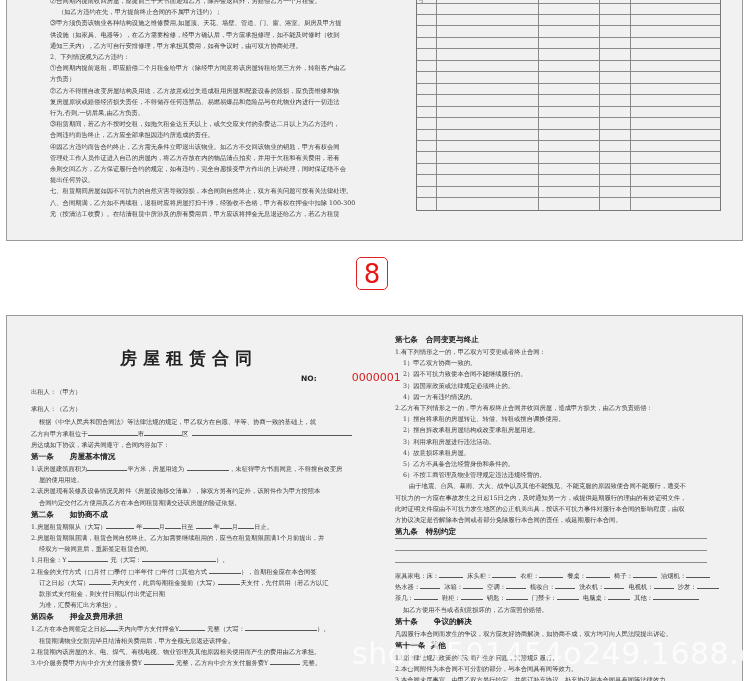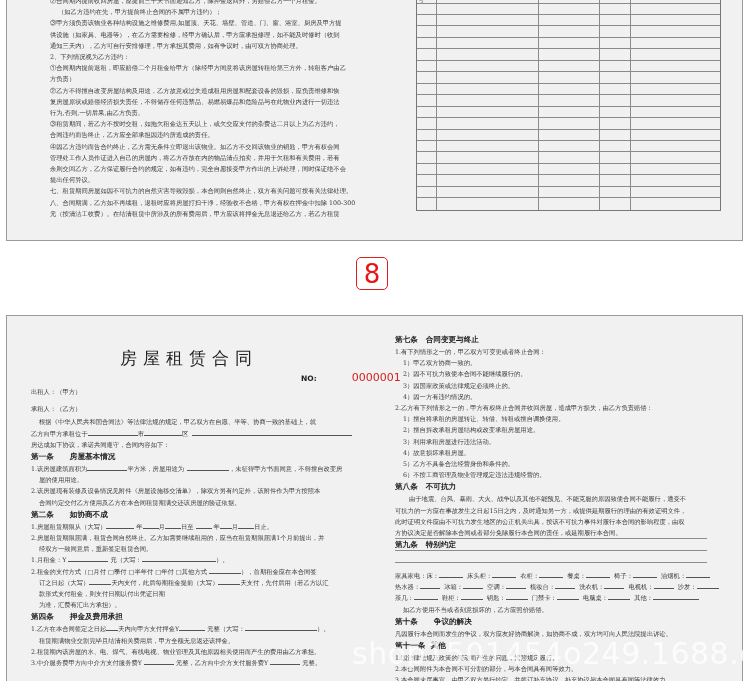--- a/index.html
+++ b/index.html
@@ -7,21 +7,21 @@
   .sheet{position:absolute;background:#f1f1f1;border:1px solid #9a9a9a;box-sizing:border-box;}
   #sheet-top{left:6px;top:-2px;width:737px;height:243px;border-top:none;}
   #sheet-bottom{left:6px;top:315px;width:737px;height:380px;}
   .col{position:absolute;font-size:6.3px;line-height:11.2px;color:#3a3a3a;white-space:nowrap;}
   .col .ln{display:block;}
   .col .ind{padding-left:8px;}
   .col .ind2{padding-left:14px;}
   .sec{font-size:7.6px;font-weight:bold;color:#222;line-height:13px;}
   .sec .gap{display:inline-block;width:16px;}
   .badge{position:absolute;left:356px;top:257px;width:32px;height:33px;border:1.3px solid #e02020;border-radius:5px;color:#e81515;font-family:"DejaVu Sans",sans-serif;font-size:26px;line-height:33px;text-align:center;box-sizing:border-box;background:#fff;}
-  .title{position:absolute;left:120px;top:347px;font-family:"DejaVu Sans",sans-serif;font-size:17px;letter-spacing:6px;color:#222;font-weight:normal;}
+  .title{position:absolute;left:120px;top:347px;font-family:"DejaVu Sans",sans-serif;font-size:17px;letter-spacing:6px;color:#222;font-weight:bold;}
   .contract-no{position:absolute;left:277px;top:366px;font-family:"DejaVu Sans",sans-serif;}
   .contract-no .lbl{font-size:7.5px;color:#222;font-weight:bold;padding-left:24px;}
   .contract-no .val{font-size:11px;color:#d81e1e;margin-left:35px;}
   .blank{display:inline-block;border-bottom:1px solid #555;height:7px;vertical-align:baseline;}
   .grid{position:absolute;left:416px;top:-2px;width:305px;height:213px;border:1px solid #777;border-top:none;box-sizing:border-box;}
   .grid .hl{position:absolute;left:0;right:0;height:0;border-top:1.3px solid #8a8a8a;}
   .grid .vl{position:absolute;top:0;bottom:0;width:0;border-left:1.2px solid #8a8a8a;}
   .rule{position:absolute;height:0;border-top:1px solid #8c8c8c;}
   .wm{position:absolute;left:352px;top:636px;font-family:"DejaVu Sans",sans-serif;font-size:30px;color:rgba(255,255,255,0.78);letter-spacing:0.5px;white-space:nowrap;}
   .stub{position:absolute;left:418px;top:-4px;font-size:6px;color:#444;}
@@ -129,21 +129,20 @@
   <span class="ln ind">3）因国家政策或法律规定必须终止的。</span>
   <span class="ln ind">4）因一方有违约情况的。</span>
   <span class="ln">2.乙方有下列情形之一的，甲方有权终止合同并收回房屋，造成甲方损失，由乙方负责赔偿：</span>
   <span class="ln ind">1）擅自将承租的房屋转让、转借、转租或擅自调换使用。</span>
   <span class="ln ind">2）擅自拆改承租房屋结构或改变承租房屋用途。</span>
   <span class="ln ind">3）利用承租房屋进行违法活动。</span>
   <span class="ln ind">4）故意损坏承租房屋。</span>
   <span class="ln ind">5）乙方不具备合法经营身份和条件的。</span>
   <span class="ln ind">6）不按工商管理及物业管理规定违法违规经营的。</span>
 
-  <span class="ln sec"><span>第八条</span>&nbsp;&nbsp;&nbsp;<span>不可抗力</span></span>
   <span class="ln ind2">由于地震、台风、暴雨、大火、战争以及其他不能预见、不能克服的原因致使合同不能履行，遭受不</span>
   <span class="ln">可抗力的一方应在事故发生之日起15日之内，及时通知另一方，或提供延期履行的理由的有效证明文件，</span>
   <span class="ln">此时证明文件应由不可抗力发生地区的公正机关出具，按该不可抗力事件对履行本合同的影响程度，由双</span>
   <span class="ln">方协议决定是否解除本合同或者部分免除履行本合同的责任，或延期履行本合同。</span>
   <span class="ln sec"><span>第九条</span>&nbsp;&nbsp;&nbsp;<span>特别约定</span></span>
 </div>
 
 <div class="rule" style="left:395px;top:538px;width:312px"></div>
 <div class="rule" style="left:395px;top:550px;width:312px"></div>
 <div class="rule" style="left:395px;top:562px;width:312px"></div>

